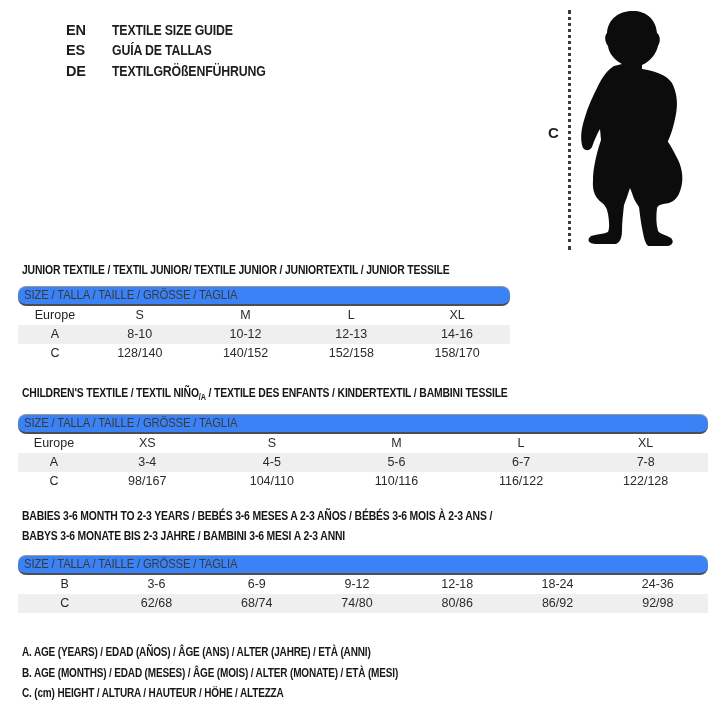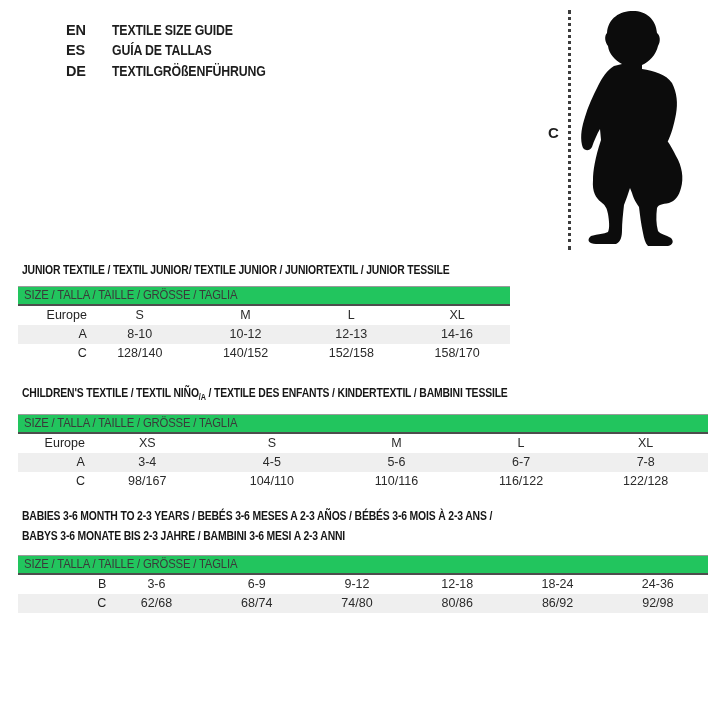--- a/index.html
+++ b/index.html
@@ -21,26 +21,26 @@
   .sec-title { position:absolute; left:22px; font-weight:bold; font-size:13px; line-height:20px; white-space:nowrap;
                transform:scaleX(0.8); transform-origin:left top; letter-spacing:-0.2px; color:#161616; }
   .t1 { top:260px; } .t2 { top:383px; } .t3 { top:506px; }
   .sub { font-size:9px; vertical-align:-3px; }
 
   
   .tablewrap { position:absolute; left:18px; }
   .tw1 { top:286px; width:492px; }
   .tw2 { top:414px; width:690px; }
   .tw3 { top:555px; width:690px; }
-  .band { height:16.5px; background:#22c55e; border-top:1.5px solid #9a9a9a; border-bottom:2px solid #4d4d4d; }
+  .band { height:16.5px; background:#3b82f6; border-top:1.5px solid #9a9a9a; border-bottom:2px solid #4d4d4d;border-radius:8px; }
   .band-text { display:block; font-size:13px; line-height:16.5px; color:#3a3a3a; padding-left:7px; white-space:nowrap;
                transform:scaleX(0.87); transform-origin:left center; letter-spacing:-0.2px; }
   table { width:100%; border-collapse:collapse; table-layout:fixed; }
   td { height:19px; padding:0; font-size:12.5px; text-align:center; vertical-align:middle; color:#2b2b2b; }
-  td.rowlabel { text-align:right; padding-left:5px; color:#242424; }
+  td.rowlabel { text-align:center; padding-left:5px; color:#242424; }
   tr.alt { background:#efefef; }
 
   
   .notes { position:absolute; left:22px; top:642px; }
   .note-line { font-weight:bold; font-size:12.5px; line-height:20.6px; white-space:nowrap;
                transform:scaleX(0.8); transform-origin:left center; letter-spacing:-0.2px; color:#161616; }
 </style>
 </head>
 <body>
 
@@ -196,14 +196,19 @@
         <td>68/74</td>
         <td>74/80</td>
         <td>80/86</td>
         <td>86/92</td>
         <td>92/98</td>
       </tr>
     </tbody>
       </table>
   </div>
 
+  <div class="notes">
+    <div class="note-line">A. AGE (YEARS) / EDAD (AÑOS) / ÂGE (ANS) / ALTER (JAHRE) / ETÀ (ANNI)</div>
+    <div class="note-line">B. AGE (MONTHS) / EDAD (MESES) / ÂGE (MOIS) / ALTER (MONATE) / ETÀ (MESI)</div>
+    <div class="note-line">C. (cm) HEIGHT / ALTURA / HAUTEUR / HÖHE / ALTEZZA</div>
+  </div>
 
 </div>
 
 </body></html>

